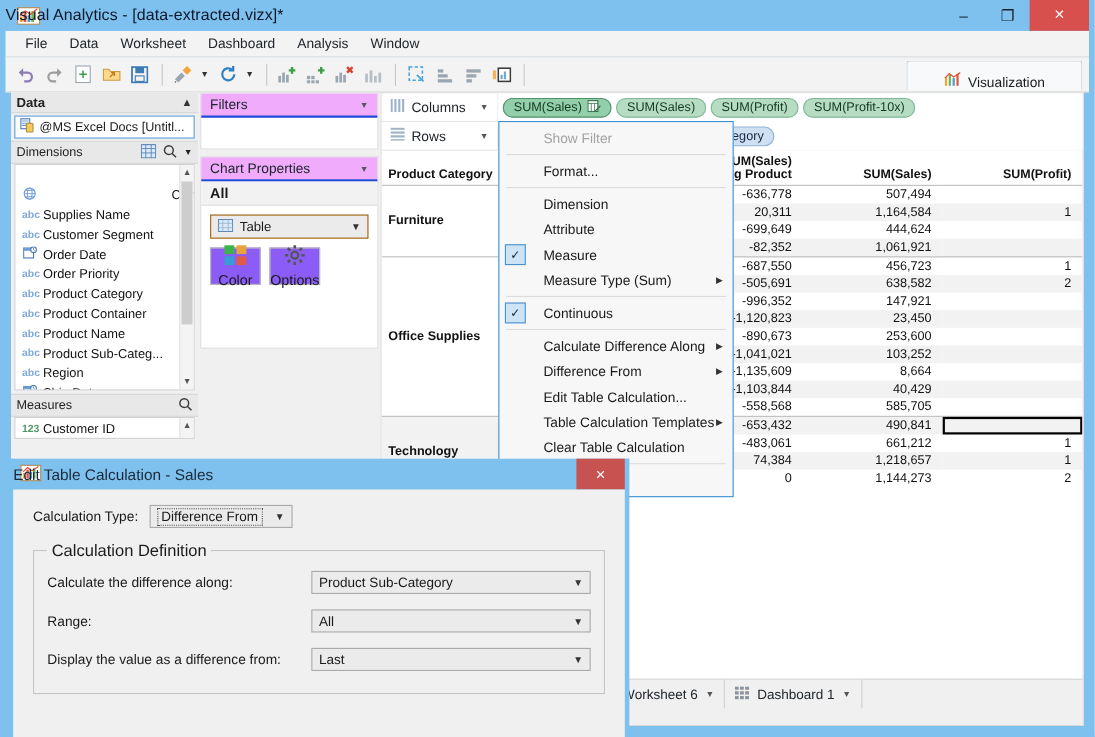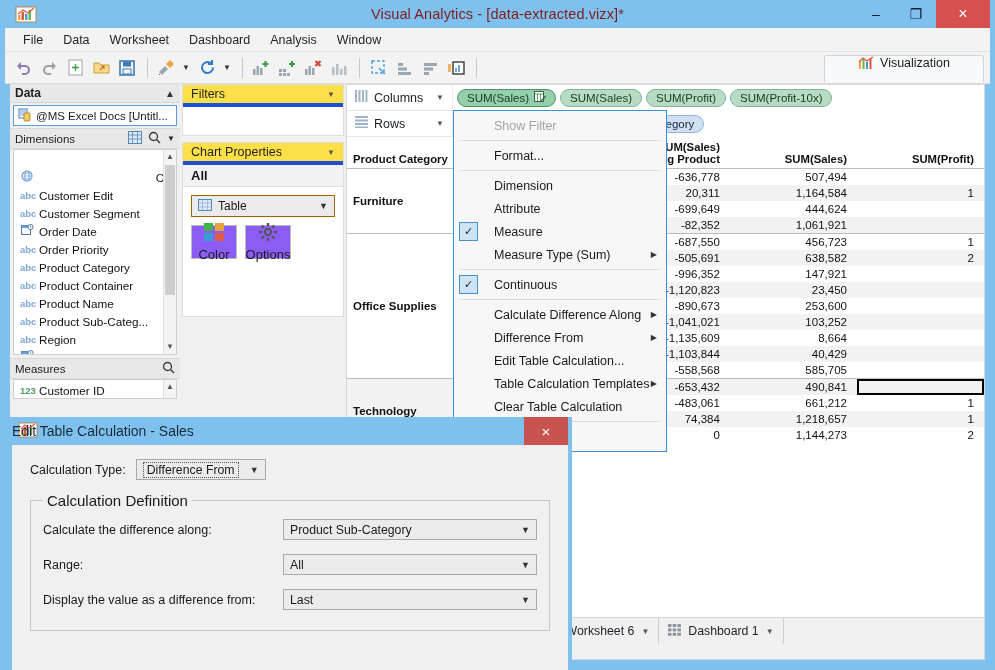--- a/index.html
+++ b/index.html
@@ -17,22 +17,22 @@
     background:#7ec1ef;
     border:5px solid #7ec1ef;
     border-top:0;
   }
   #titlebar {
     height:28px; background:#7ec1ef; display:flex; align-items:center;
     position:relative;
   }
   #title-icon { width:22px; height:18px; margin-left:10px; position:relative;}
   #title-text {
-    position:absolute; left:0; right:0; text-align:center;
-    font-size:14.5px; color:#7f1d1d; letter-spacing:.1px;
+    position:absolute; left:0; right:0; 
+    font-size:14.5px; color:#0f172a; letter-spacing:.1px;
   }
   #win-controls { position:absolute; right:0; top:0; height:28px; display:flex; }
   .wc { width:40px; height:28px; display:flex; align-items:center; justify-content:center;
         color:#15202b; font-size:14px; }
   .wc.close { background:#d8504d; color:#fff; width:54px; font-size:16px; }
   
   #menubar {
     height:24px; background:#f3f3f3; display:flex; align-items:center;
     padding-left:8px; border-bottom:1px solid #e2e2e2;
   }
@@ -43,21 +43,21 @@
     padding-left:6px; position:relative; border-bottom:1px solid #dcdcdc;
   }
   .tb { width:24px; height:24px; display:flex; align-items:center; justify-content:center;
         margin-right:2px; }
   .tbsep { width:1px; height:20px; background:#c8c8c8; margin:0 6px; }
   .tbcaret { width:12px; height:22px; display:flex; align-items:center; justify-content:center;
              font-size:8px; color:#333; margin-right:3px;}
   #vizbtn {
     position:absolute; right:6px; top:3px; height:27px; min-width:160px;
     background:#f7f9fb; border:1px solid #cfd6dd; border-bottom:none;
-    border-radius:3px 3px 0 0; display:flex; align-items:flex-start;
+    border-radius:3px 3px 0 0; display:flex; align-items:flex-end;
     justify-content:center; gap:6px; font-size:12.5px; padding:0 14px;
   }
   
   #workarea { position:absolute; left:5px; right:5px; top:84px; bottom:5px; background:#f0f0f0; }
   
   #datapane { position:absolute; left:0; top:0; width:170px; bottom:0; background:#f0f0f0; }
   .pane-hdr { height:19px; background:#e8e8e8; display:flex; align-items:center;
               padding:0 5px; font-weight:bold; font-size:12px; color:#222;
               border-bottom:1px solid #d6d6d6;}
   .pane-hdr .sp { margin-left:auto; font-size:10px; color:#333;}
@@ -76,22 +76,22 @@
   .ficon.num { color:#4f9a63; }
   .fl-scroll { position:absolute; right:0; top:0; bottom:0; width:13px; background:#f4f4f4;
                border-left:1px solid #e0e0e0; }
   .fl-scroll .arw { height:14px; text-align:center; font-size:8px; color:#555; line-height:14px;}
   .fl-scroll .thumb { position:absolute; left:1px; right:1px; top:15px; height:130px;
                       background:#cdcdcd; }
   
   #midpane { position:absolute; left:172px; top:0; width:162px; bottom:0; }
   .card { background:#fff; border:1px solid #ddd; margin-bottom:6px; }
   .card-hdr { height:22px; display:flex; align-items:center; padding:0 8px;
-              font-size:12.5px; color:#20262b; background:#fde047;
-              border-bottom:4px solid #1d4ed8;}
+              font-size:12.5px; color:#20262b; background:#f0abfc;
+              border-bottom:2px solid #1d4ed8;}
   .card-hdr .car { margin-left:auto; font-size:8px; color:#555; }
   #filters-card { height:52px; }
   #cp-card { height:175px; }
   .cp-all { height:22px; display:flex; align-items:center; padding:0 8px;
             font-weight:bold; font-size:13px; background:#f2f2f2;
             border-bottom:1px solid #e0e0e0; }
   .cp-select { margin:8px; height:22px; background:#ebebeb; border:1px solid #a16207;
                display:flex; align-items:center; gap:6px; padding:0 6px; font-size:12px;}
   .cp-select .car { margin-left:auto; font-size:9px; color:#333;}
   .cp-btns { display:flex; gap:8px; padding:0 8px; }
@@ -392,21 +392,21 @@
             <svg width="12" height="12" viewBox="0 0 12 12">
                 <circle cx="6" cy="6" r="5" fill="none" stroke="#6f9ed4" stroke-width="1.1"></circle>
                 <ellipse cx="6" cy="6" rx="2.2" ry="5" fill="none" stroke="#6f9ed4" stroke-width=".9"></ellipse>
                 <path d="M1 6h10M2 3.2h8M2 8.8h8" stroke="#6f9ed4" stroke-width=".8"></path>
               </svg>
           </span>
           <span>City</span>
         </div>
         <div class="fl-item">
           <span class="ficon">abc</span>
-          <span>Customer Edit</span>
+          <span>Supplies Name</span>
         </div>
         <div class="fl-item">
           <span class="ficon">abc</span>
           <span>Customer Segment</span>
         </div>
         <div class="fl-item">
           <span class="ficon">
             <svg width="13" height="12" viewBox="0 0 13 12">
                 <rect x="0.5" y="1.5" width="9" height="9" fill="#fff" stroke="#4a7ab5"></rect>
                 <rect x="0.5" y="1.5" width="9" height="2.5" fill="#6f9ed4"></rect>

